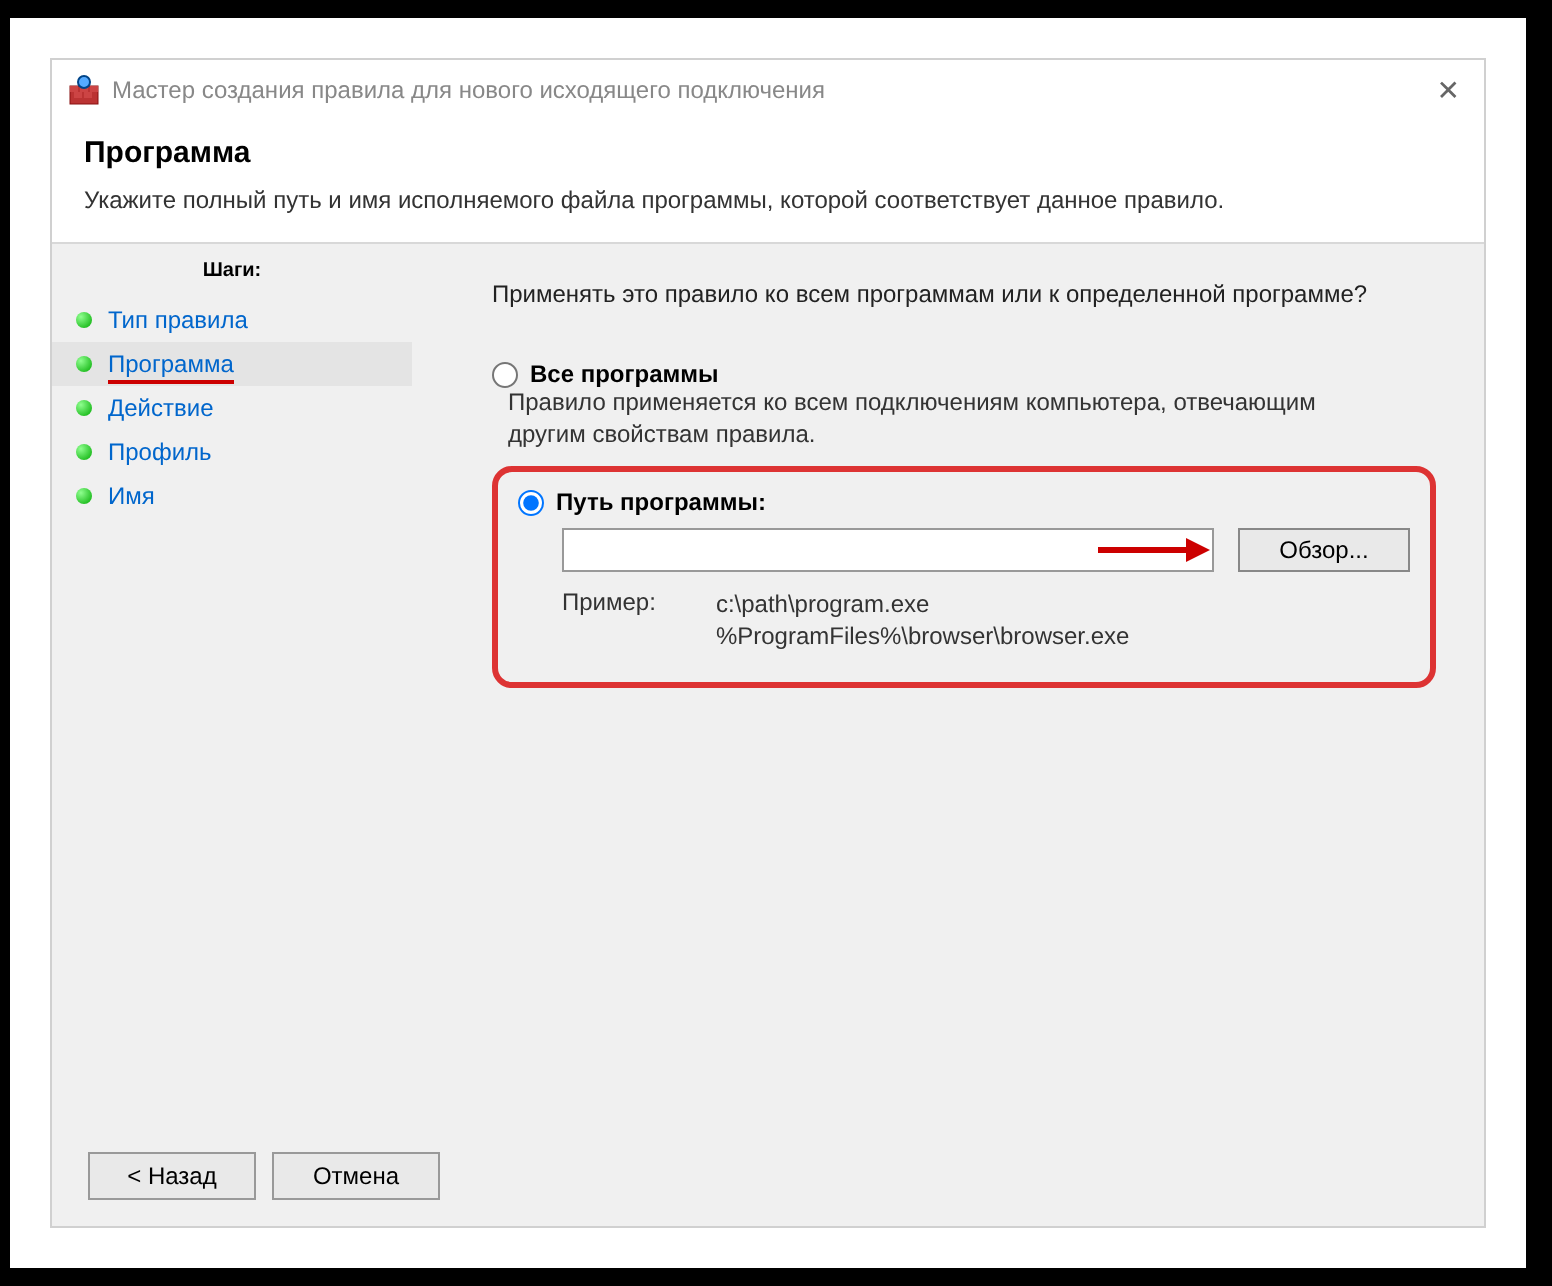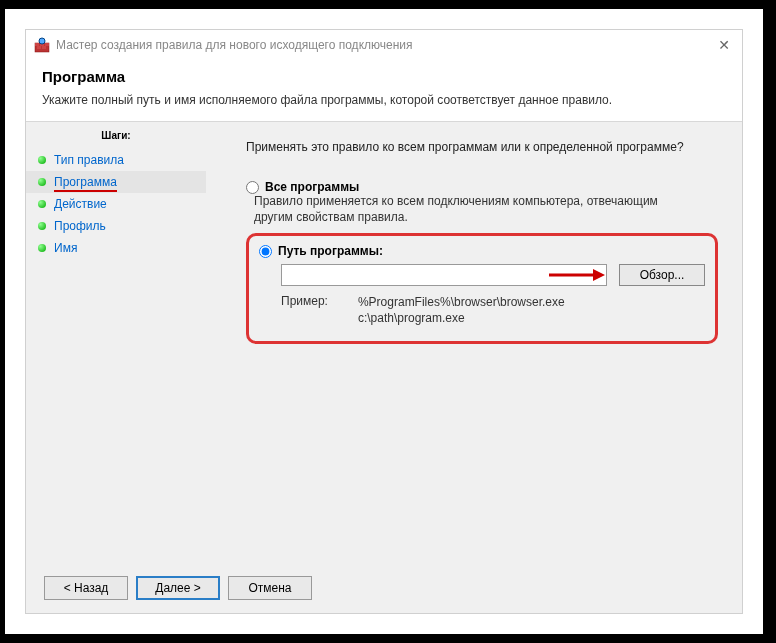--- a/index.html
+++ b/index.html
@@ -223,28 +223,27 @@
           <input class="path-input" type="text" value="" style="">
           <svg class="arrow" width="60" height="16" style="position:static;margin-left:-66px;margin-right:6px">
             <line x1="2" y1="8" x2="48" y2="8" stroke="#c00" stroke-width="3"></line>
             <polygon points="46,2 58,8 46,14" fill="#c00"></polygon>
           </svg>
           <button class="browse-btn">Обзор...</button>
         </div>
         <div class="example-row">
           <span>Пример:</span>
           <div class="example-paths">
+            <div>c:\path\program.exe</div>
             <div>%ProgramFiles%\browser\browser.exe</div>
-            <div>c:\path\program.exe</div>
           </div>
         </div>
       </div>
     </div>
   </div>
 
   <div class="footer">
     <button>&lt; Назад</button>
-    <button class="primary">Далее &gt;</button>
     <button>Отмена</button>
   </div>
 
 </div>
 </div>
 
 </body></html>

